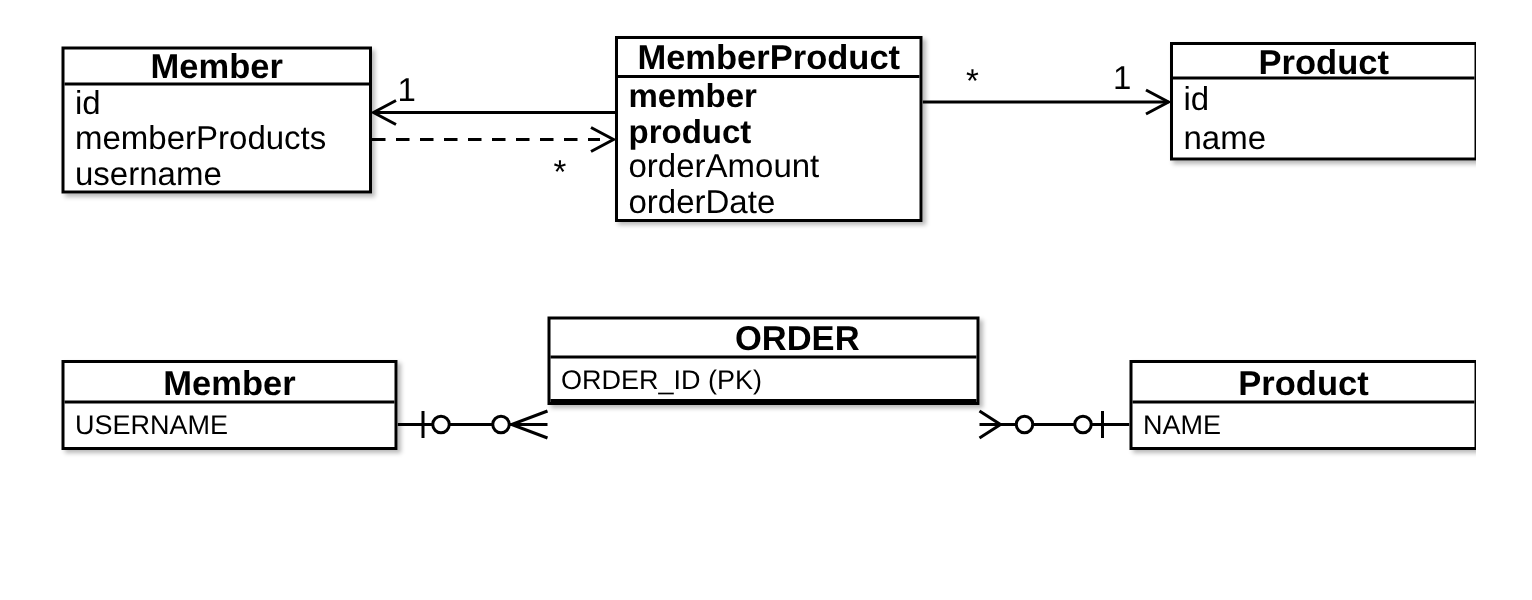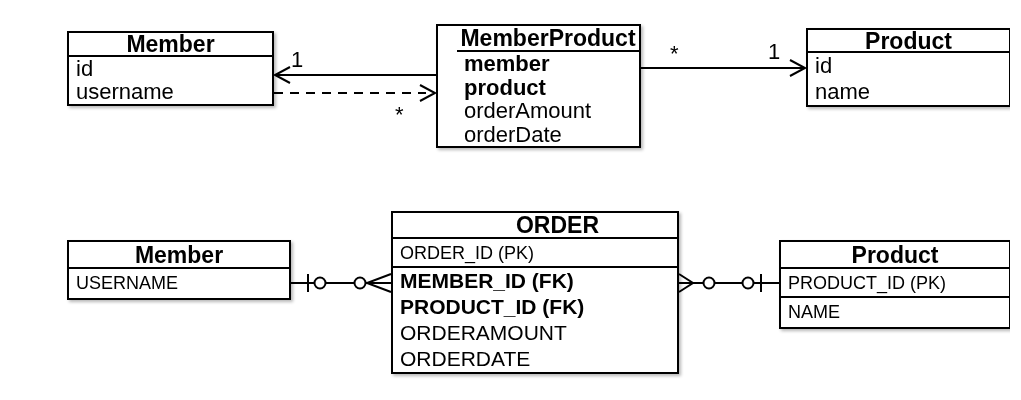--- a/index.html
+++ b/index.html
@@ -4,21 +4,20 @@
 <style>
   * { margin: 0; padding: 0; box-sizing: border-box; }
   html, body { background: #ffffff; }
   body { font-family: "Liberation Sans", "DejaVu Sans", sans-serif; color: #000; }
   .canvas {
     position: relative;
     width: 984px;
     height: 400px;
     background: #ffffff;
     overflow: hidden;
-    margin-left: 26px;
   }
   .overlay {
     position: absolute;
     left: 0; top: 0;
     width: 1021px; height: 400px;
   }
   .dbox {
     position: absolute;
     background: #ffffff;
     border: 2px solid #000;
@@ -30,21 +29,21 @@
     border-bottom: 2px solid #000;
     font-size: 23px;
     white-space: nowrap;
   }
   .row { padding-left: 7px; white-space: nowrap; overflow: visible; }
   .sep { border-bottom: 2px solid #000; }
   .bold { font-weight: bold; }
 
   
   .b-uml-member   { left: 41px;  top: 31px; width: 207px; }
-  .b-uml-mp       { left: 410px; top: 24px; width: 205px; padding-left: 19px; }
+  .b-uml-mp       { left: 410px; top: 24px; width: 205px; }
   .b-uml-product  { left: 780px; top: 28px; width: 205px; }
   .b-uml-member  .title { height: 24px; line-height: 23px; }
   .b-uml-mp      .title { height: 26px; line-height: 25px; }
   .b-uml-product .title { height: 23px; line-height: 22px; }
   .uml-fields .row { font-size: 22px; }
   .b-uml-member  .uml-fields .row { line-height: 23.3px; }
   .b-uml-mp      .uml-fields .row { line-height: 23.6px; }
   .b-uml-product .uml-fields .row { line-height: 26px; }
 
   
@@ -104,20 +103,21 @@
       <line x1="735" y1="274" x2="735" y2="292"></line>
       <circle cx="683" cy="283" r="5.5" fill="#ffffff"></circle>
       <circle cx="722" cy="283" r="5.5" fill="#ffffff"></circle>
     </g>
   </svg>
 
   <div class="dbox b-uml-member">
     <div class="title">Member</div>
     <div class="uml-fields">
       <div class="row">id</div>
+      <div class="row">memberProducts</div>
       <div class="row">username</div>
     </div>
   </div>
 
   <div class="dbox b-uml-mp">
     <div class="title">MemberProduct</div>
     <div class="uml-fields">
       <div class="row bold">member</div>
       <div class="row bold">product</div>
       <div class="row">orderAmount</div>
@@ -139,27 +139,20 @@
   <span class="mult lbl-p-one">1</span>
 
   <div class="dbox b-er-member">
     <div class="title">Member</div>
     <div class="row er-row">USERNAME</div>
   </div>
 
   <div class="dbox b-er-order">
     <div class="title">ORDER</div>
     <div class="row er-row sep">ORDER_ID (PK)</div>
-    <div class="er-fields">
-      <div class="row bold">MEMBER_ID (FK)</div>
-      <div class="row bold">PRODUCT_ID (FK)</div>
-      <div class="row">ORDERAMOUNT</div>
-      <div class="row">ORDERDATE</div>
-    </div>
   </div>
 
   <div class="dbox b-er-product">
     <div class="title">Product</div>
-    <div class="row er-row sep">PRODUCT_ID (PK)</div>
     <div class="row er-row">NAME</div>
   </div>
 
 </div>
 
 </body></html>

